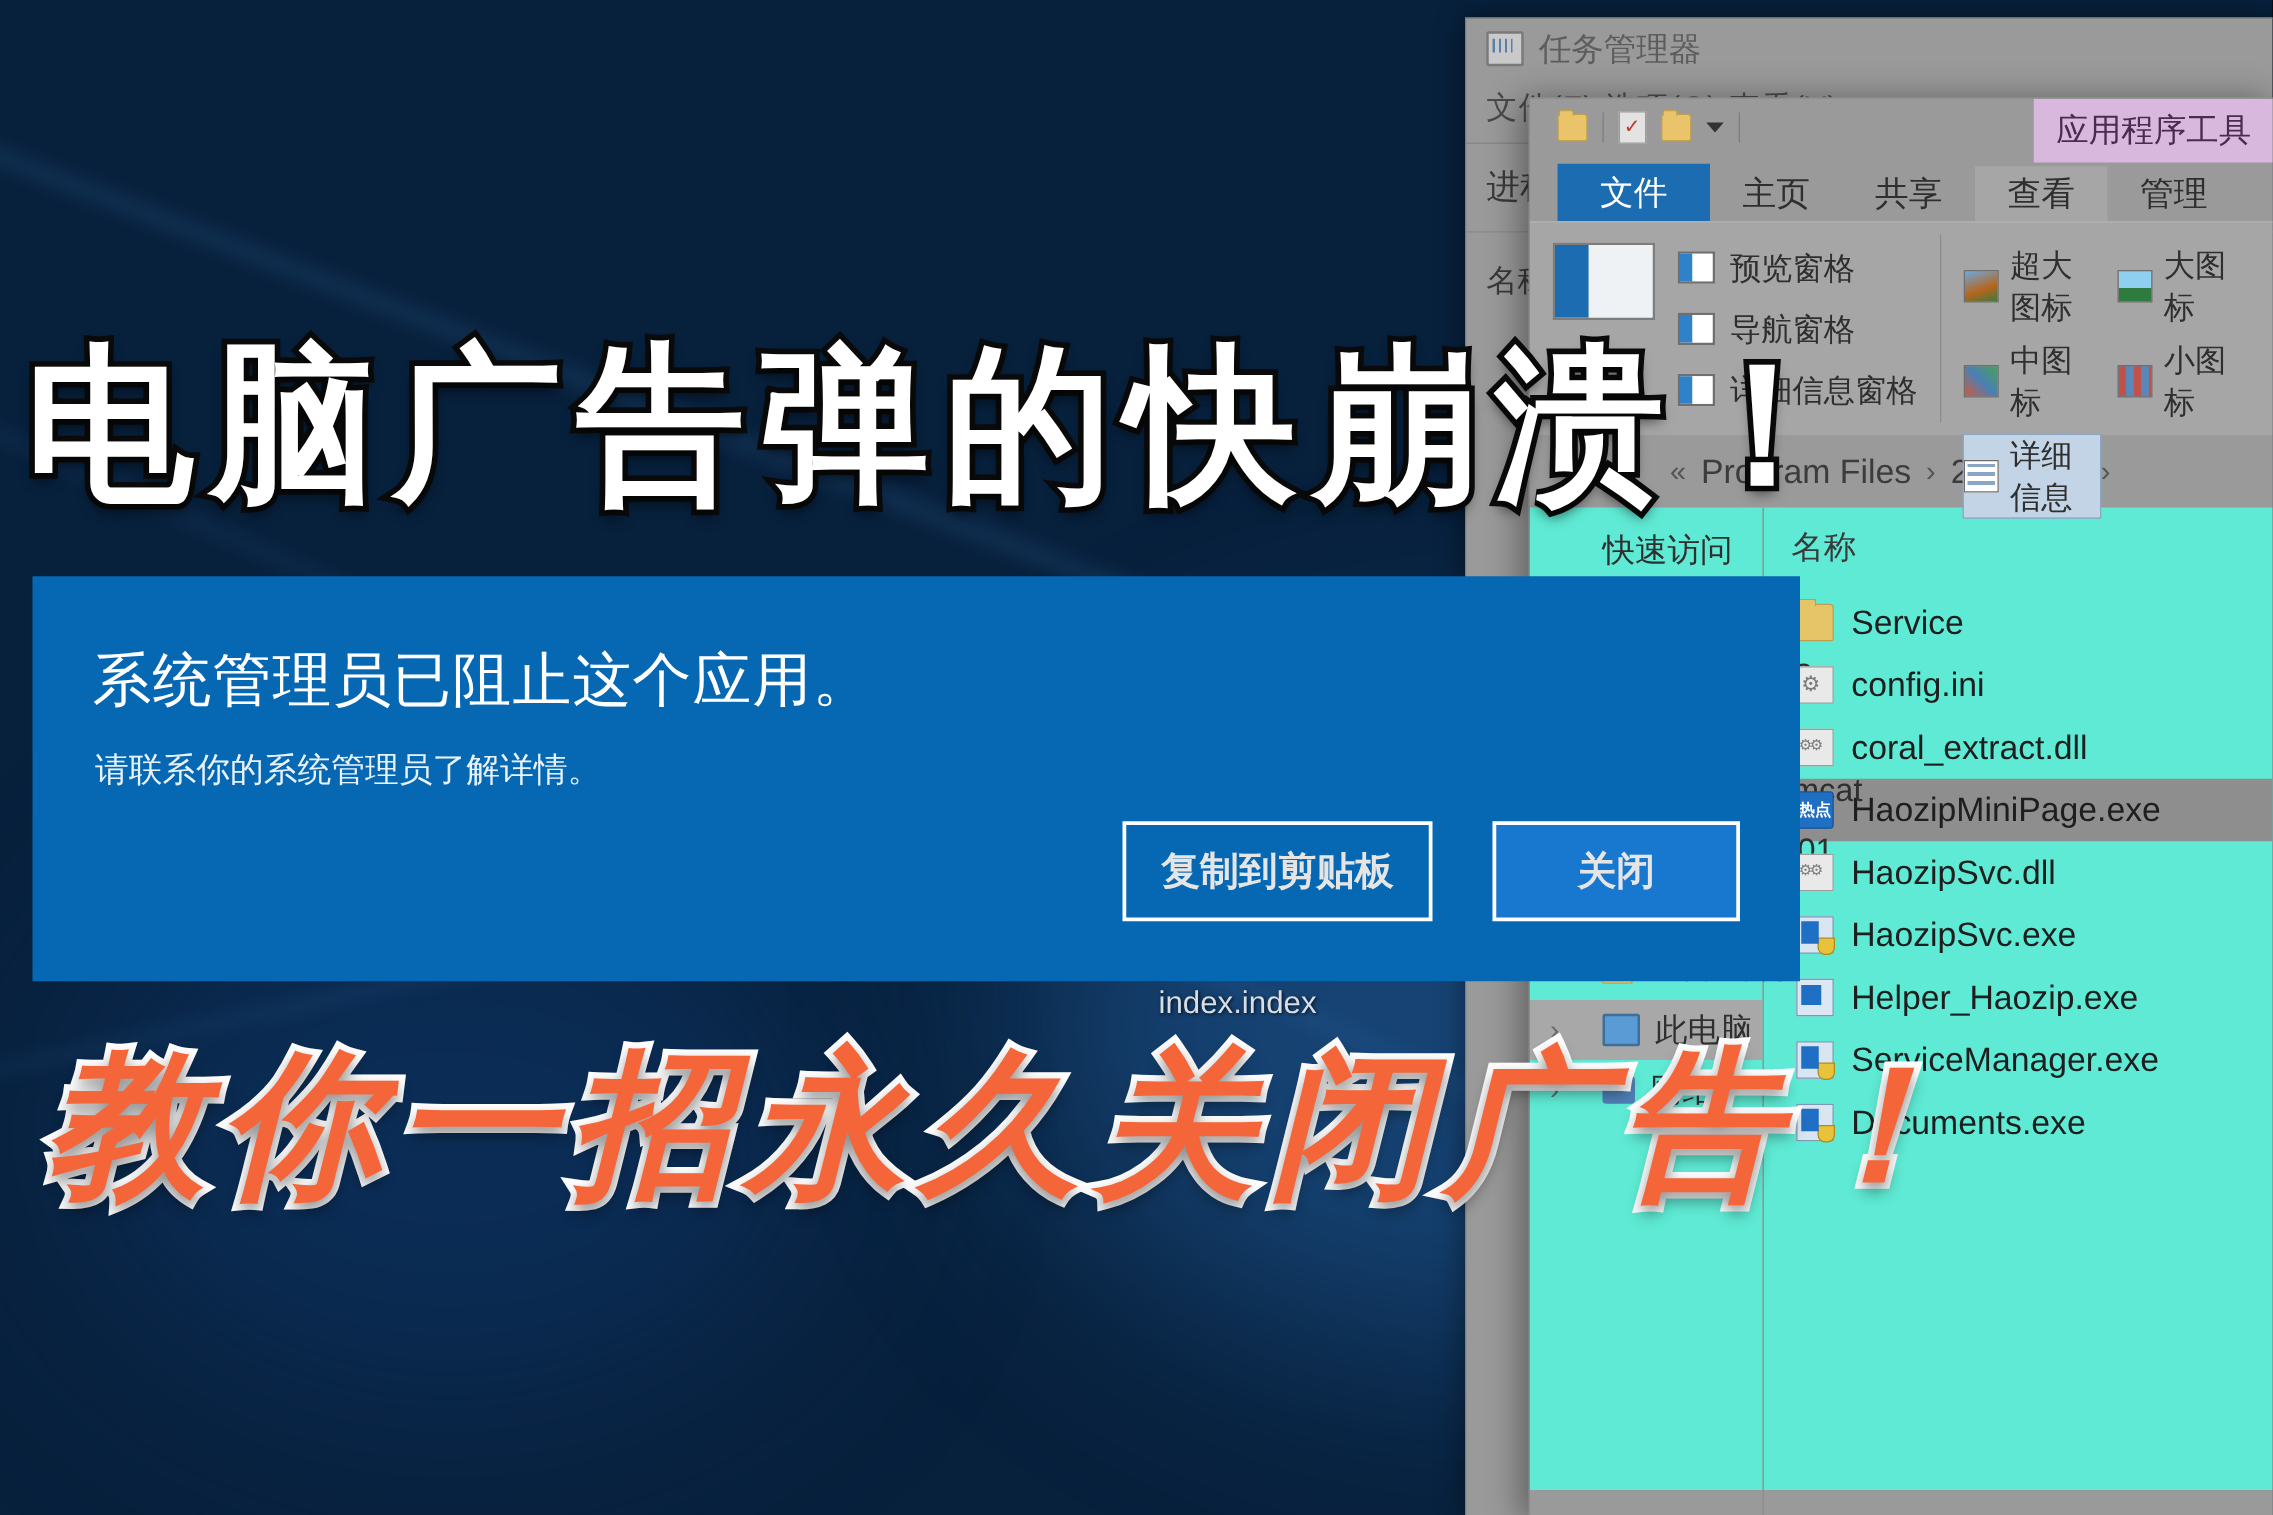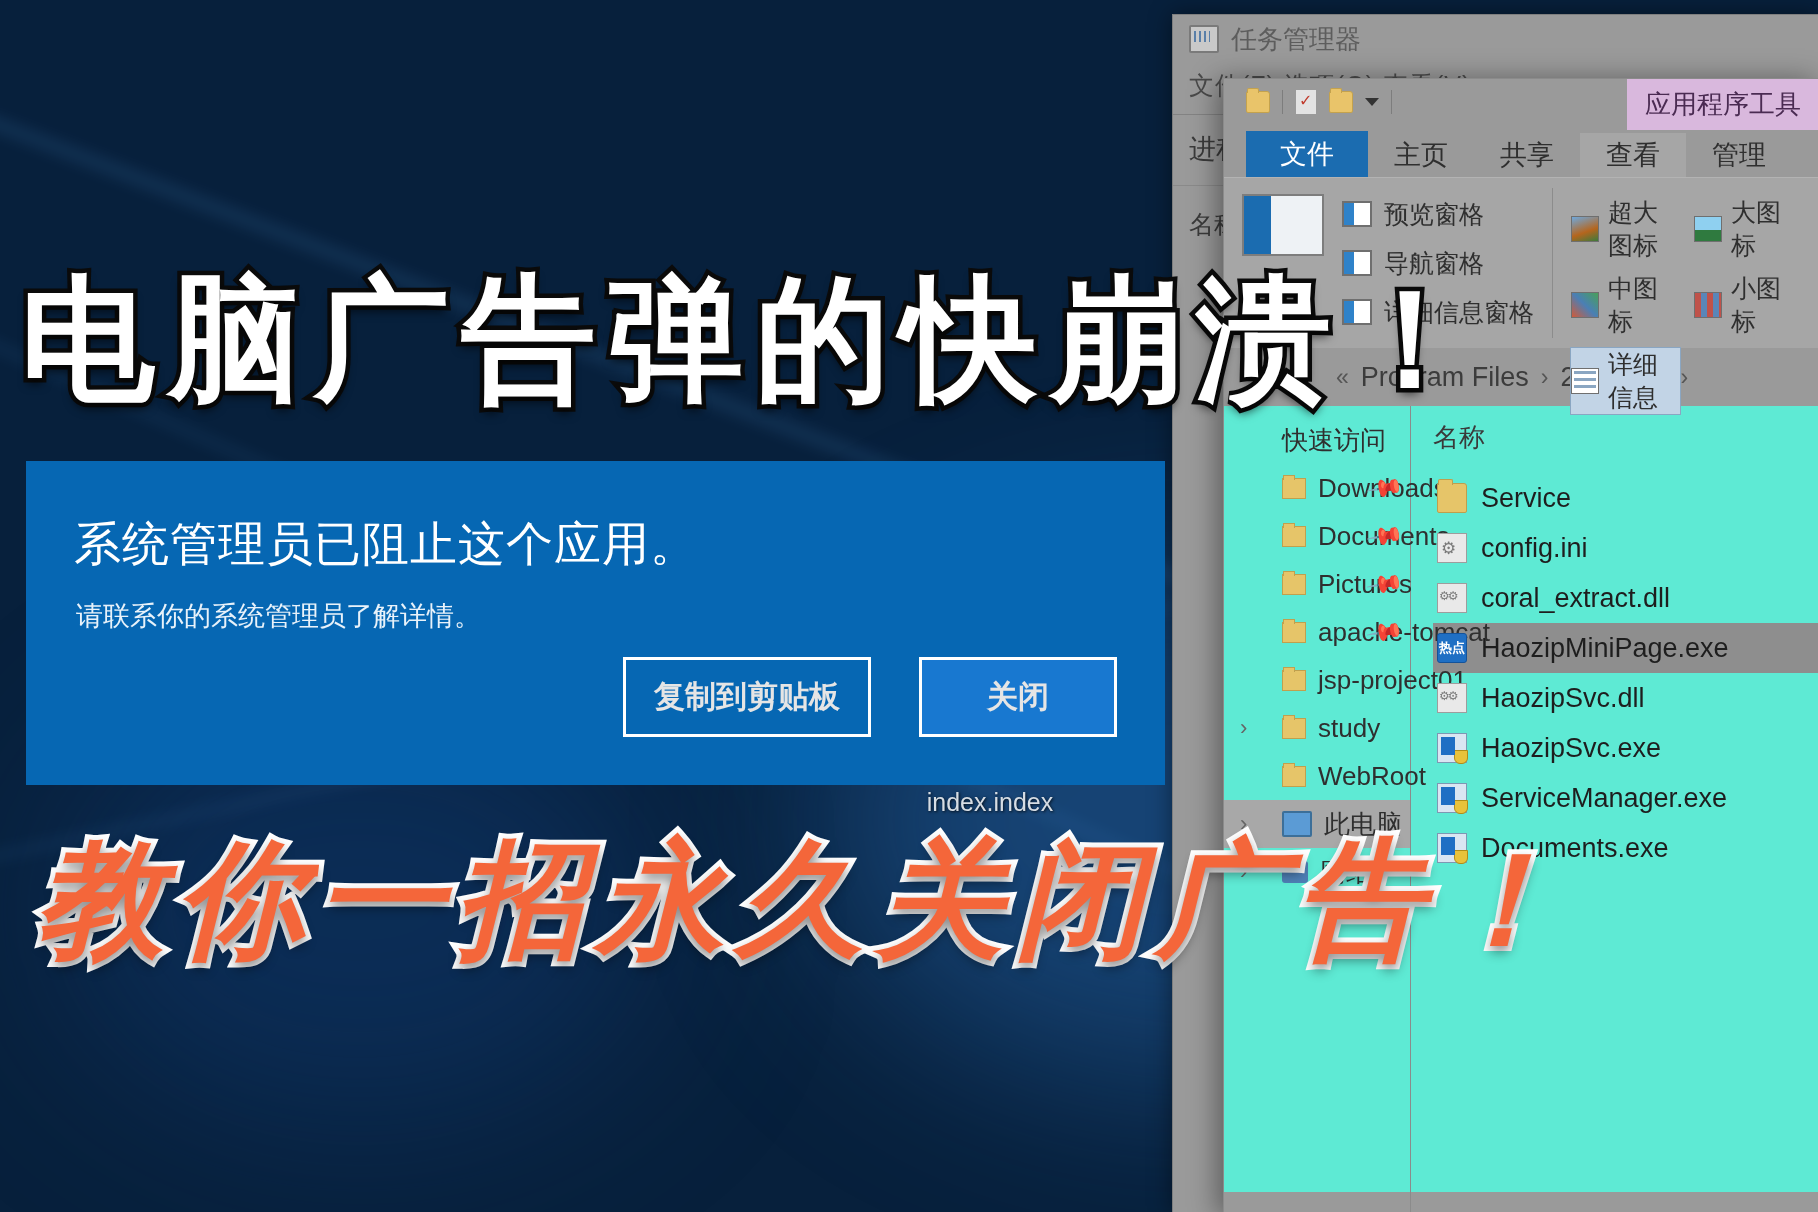--- a/index.html
+++ b/index.html
@@ -180,21 +180,21 @@
   .ficon.exe .sh{position:absolute;right:-2px;bottom:-2px;width:12px;height:12px;background:#e8c23a;border:1px solid #b08c18;border-radius:0 0 6px 6px;}
   .ficon.win{background:#dbe7f3;border:1px solid #7d98b3;}
   .ficon.win:after{content:"";position:absolute;left:3px;top:4px;width:16px;height:16px;background:#1f6fc4;}
 
   
   .statusarea{height:120px;background:#9a9a9a;position:relative;}
   .statusarea .vline{position:absolute;left:186px;top:0;bottom:0;width:1px;background:#8b8b8b;}
 
   
   #blockdlg{
-    position:absolute;left:26px;top:461px;width:1139px;height:324px;
+    position:absolute;left:26px;top:461px;width:1414px;height:324px;
     background:#0667b3;
   }
   #blockdlg .h1{
     color:#ffffff;font-size:47px;padding:52px 0 0 48px;letter-spacing:1px;
   }
   #blockdlg .h2{
     color:#e8f2fa;font-size:27px;padding:22px 0 0 50px;
   }
   #blockdlg .btnrow{
     position:absolute;right:48px;bottom:48px;display:flex;gap:48px;align-items:center;
@@ -408,20 +408,24 @@
         <span class="ficon dll"></span>
         <span>HaozipSvc.dll</span>
       </div>
       <div class="frow">
         <span class="ficon exe">
             <span class="sh"></span>
           </span>
         <span>HaozipSvc.exe</span>
       </div>
       <div class="frow">
+        <span class="ficon win"></span>
+        <span>Helper_Haozip.exe</span>
+      </div>
+      <div class="frow">
         <span class="ficon exe">
             <span class="sh"></span>
           </span>
         <span>ServiceManager.exe</span>
       </div>
       <div class="frow">
         <span class="ficon exe">
             <span class="sh"></span>
           </span>
         <span>Documents.exe</span>

